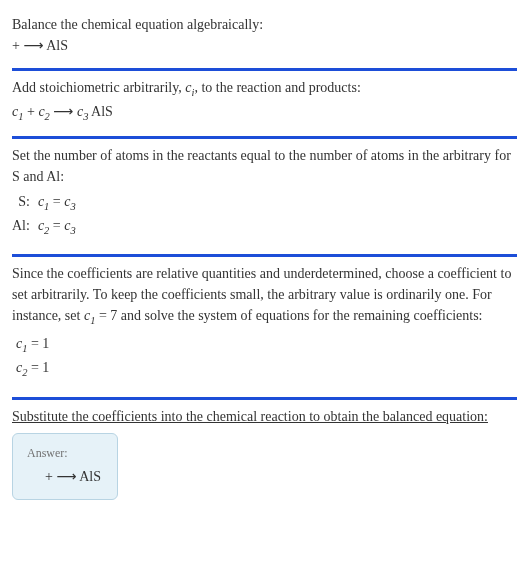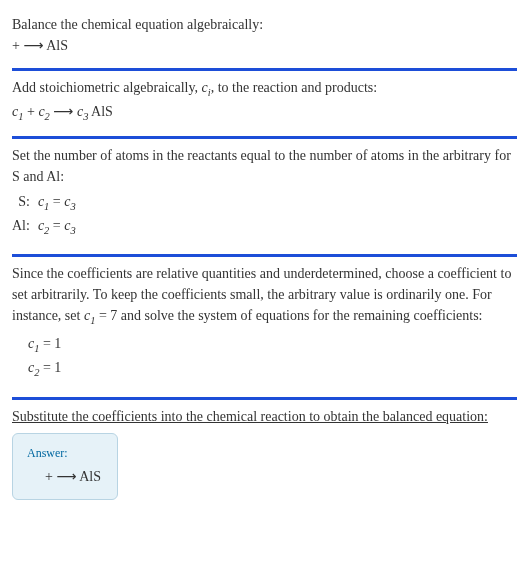--- a/index.html
+++ b/index.html
@@ -32,33 +32,33 @@
       text-align: right;
       padding-right: 8px;
     }
     .eq-cell-val {
       display: table-cell;
     }
     .coeff-list {
       margin: 4px 0;
     }
     .coeff-list div {
-      margin: 1px 16px;
+      margin: 1px 4px;
     }
     .answer-box {
       display: inline-block;
       background: #e6f2f8;
       border: 1px solid #b8d4e3;
       border-radius: 6px;
       padding: 10px 16px 12px 14px;
       margin-top: 6px;
     }
     .answer-label {
       font-size: 12px;
-      color: #0369a1;
+      color: #737373;
       margin-bottom: 4px;
     }
     .answer-eq {
       padding-left: 18px;
     }
     sub {
       font-size: 0.75em;
     }
     .ital {
       font-style: italic;
@@ -69,21 +69,21 @@
 
 <div class="section">
   <div>Balance the chemical equation algebraically:</div>
   <div>
     <span> + </span><span>⟶</span><span> AlS</span>
   </div>
 </div>
 
 <div class="section">
   <div>
-    <span>Add stoichiometric algebraically, </span><span class="ital"><span>c</span><sub><span class="ital">i</span></sub></span><span>, to the reaction and products:</span>
+    <span>Add stoichiometric arbitrarily, </span><span class="ital"><span>c</span><sub><span class="ital">i</span></sub></span><span>, to the reaction and products:</span>
   </div>
   <div>
     <span class="ital"><span>c</span><sub>1</sub></span><span> + </span><span class="ital"><span>c</span><sub>2</sub></span><span> ⟶ </span><span class="ital"><span>c</span><sub>3</sub></span><span> AlS</span>
   </div>
 </div>
 
 <div class="section">
   <div>Set the number of atoms in the reactants equal to the number of atoms in the arbitrary for S and Al:</div>
   <div class="eq-table">
     <div class="eq-row">

